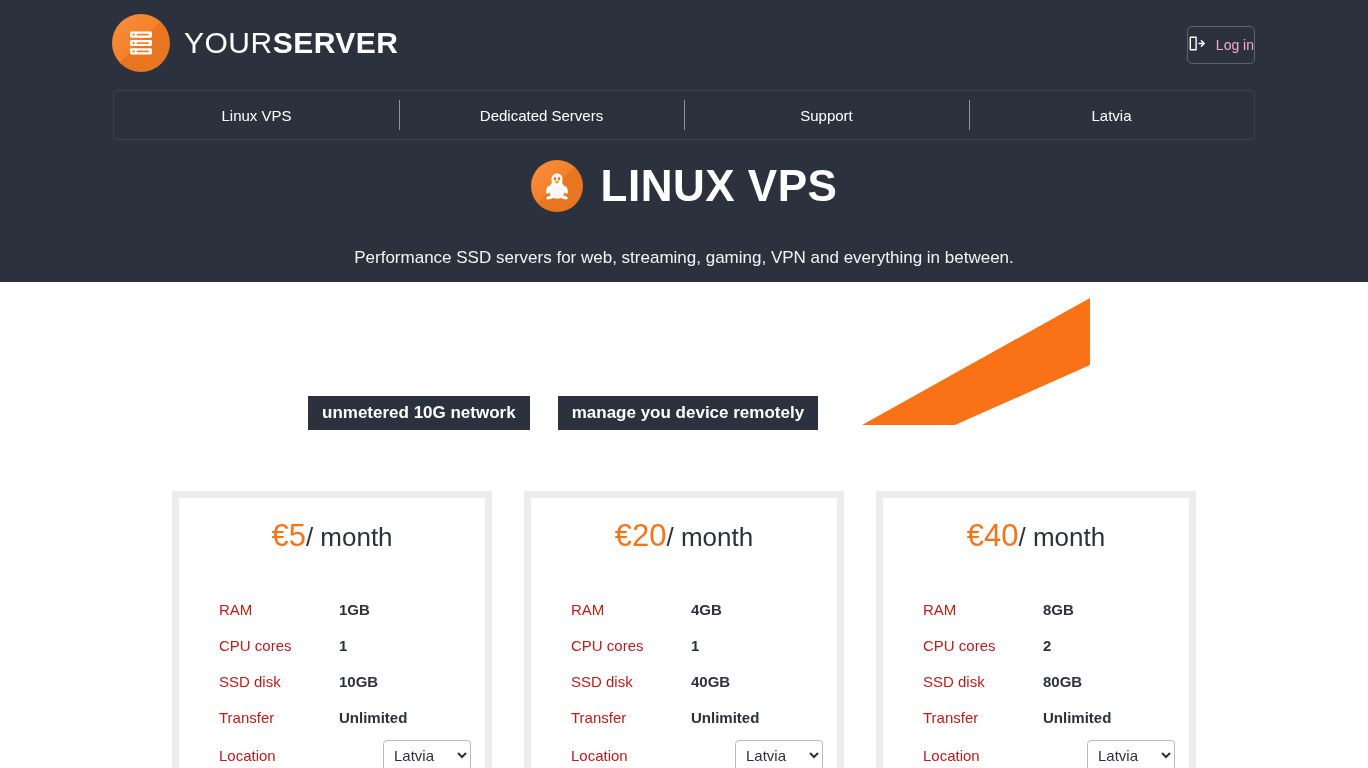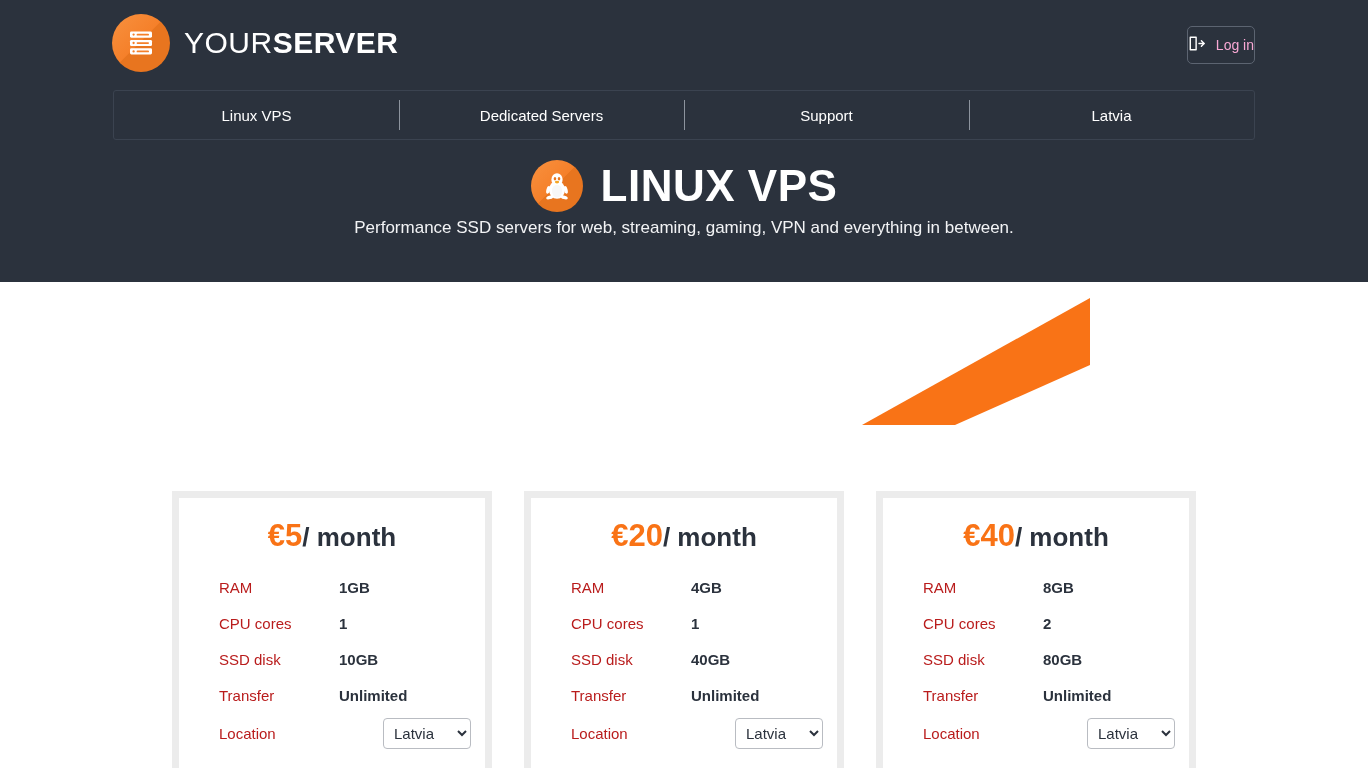--- a/index.html
+++ b/index.html
@@ -147,21 +147,21 @@
 
   .hero-title {
     font-size: 44px;
     font-weight: 700;
     color: #ffffff;
     letter-spacing: 0.5px;
     line-height: 1;
   }
 
   .hero-sub {
-    margin-top: 6px;
+    margin-top: 36px;
     font-size: 17px;
     color: #f2f3f5;
     font-weight: 400;
   }
 
   
   .promo {
     position: relative;
     height: 208px;
     overflow: hidden;
@@ -225,24 +225,24 @@
   .card-inner {
     background: #ffffff;
     height: 100%;
     min-height: 263px;
     padding: 22px 0 18px;
   }
 
   .price {
     text-align: center;
     font-size: 31px;
-    font-weight: 700;
+    font-weight: 400;
     color: #2b323d;
     line-height: 1;
-    margin-bottom: 18px;
+    margin-bottom: 40px;
     white-space: nowrap;
   }
   .price .amount { color: #f97316; }
   .price .per { font-size: 26px; }
 
   .spec-list { padding: 0 40px; }
 
   .spec-row {
     display: flex;
     align-items: center;
@@ -344,20 +344,24 @@
         </svg>
       </span>
       <h1 class="hero-title">LINUX VPS</h1>
     </div>
     <p class="hero-sub">Performance SSD servers for web, streaming, gaming, VPN and everything in between.</p>
   </div>
 </div>
 
 <section class="promo">
 
+  <div class="promo-badges">
+    <span class="promo-badge">unmetered 10G network</span>
+    <span class="promo-badge">manage you device remotely</span>
+  </div>
 
   <div class="ribbon">
     <svg width="245" height="208" viewBox="0 0 245 208" aria-hidden="true">
       <polygon points="7,143 235,16 235,83 100,143" fill="#f97316"></polygon>
     </svg>
   </div>
 
 </section>
 
 <section class="cards">

